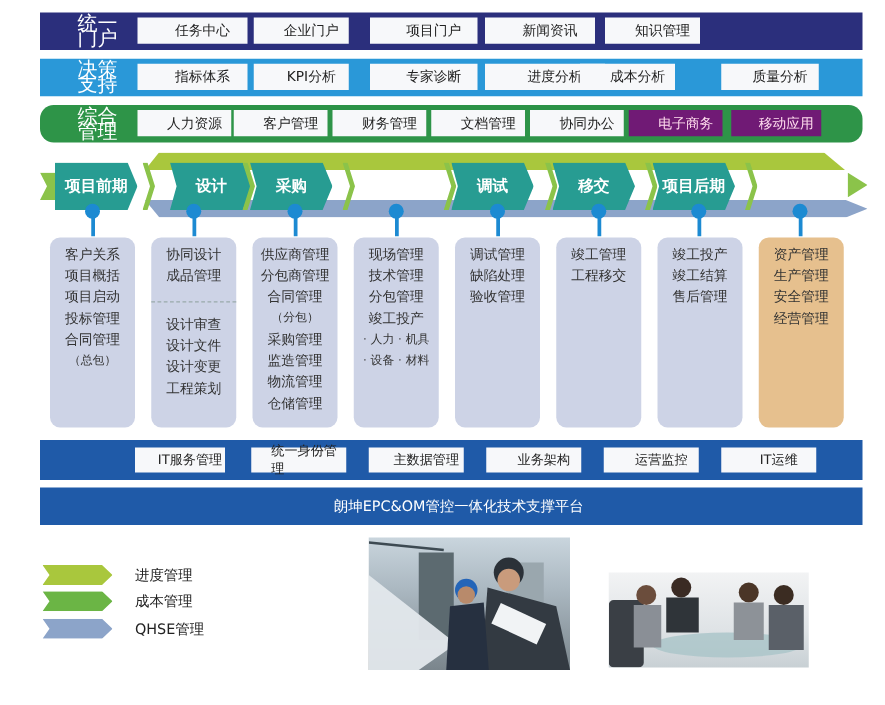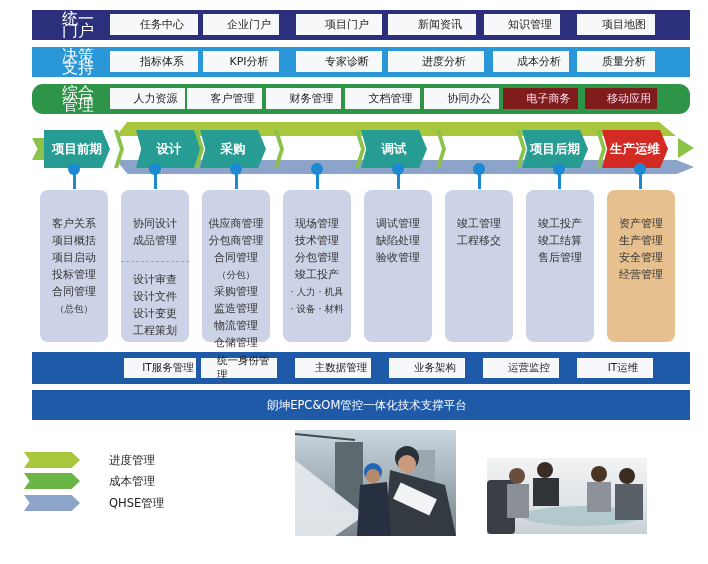--- a/index.html
+++ b/index.html
@@ -4,21 +4,21 @@
 <style>
   * { box-sizing: border-box; margin: 0; padding: 0; }
   html, body { width: 708px; height: 564px; background: #ffffff; overflow: hidden; }
   body { font-family: "DejaVu Sans", "Liberation Sans", sans-serif; position: relative; }
 
   .band { position: absolute; left: 32px; width: 658px; display: flex; align-items: center; }
   .band-label { width: 62px; color: #fff; font-size: 16px; line-height: 12px; padding-left: 30px; letter-spacing: 0px; }
   .band-label span { display: block; }
   .band-item { position: absolute; top: 4px; height: 21px; background: #f7f8fa; font-size: 11px; color: #222;
     display: flex; align-items: center; justify-content: center; padding-left: 16px; }
-  .band-item.red { background: #7f1d1d; color: #fde; }
+  .band-item.red { background: #701a75; color: #fde; }
 
   #row1 { top: 10px; height: 30px; background: #2b2f7c; }
   #row2 { top: 47px; height: 30px; background: #2a98d8; }
   #row3 { top: 84px; height: 30px; background: #2e9448; border-radius: 11px; }
 
   
   #stages { position: absolute; left: 0; top: 118px; width: 708px; height: 62px; }
   .green-top { position: absolute; left: 116px; top: 4px; width: 560px; height: 14px; background: #a9c73d;
     clip-path: polygon(0 100%, 2% 0, 97% 0, 100% 100%); }
   .blue-bot { position: absolute; left: 116px; top: 42px; width: 578px; height: 14px; background: #8ca4c9;
@@ -32,31 +32,31 @@
     clip-path: polygon(0 0, 88% 0, 100% 50%, 88% 100%, 0 100%, 8% 50%); }
   .stage.first { clip-path: polygon(0 0, 88% 0, 100% 50%, 88% 100%, 0 100%); }
   .stage.red { background: #d42a24; }
   .stage-sep { position: absolute; top: 12px; height: 38px; width: 10px; background: #8bc34a;
     clip-path: polygon(0 0, 40% 0, 100% 50%, 40% 100%, 0 100%, 60% 50%); }
 
   .pin { position: absolute; top: 163px; width: 12px; height: 12px; border-radius: 50%; background: #1c8ad2; }
   .stem { position: absolute; top: 172px; width: 3px; height: 17px; background: #1c8ad2; }
 
   .card { position: absolute; top: 190px; height: 152px; width: 68px; background: #cdd3e6; border-radius: 8px;
-    font-size: 11px; color: #333; text-align: center; padding-top: 25px; line-height: 17px; }
+    font-size: 11px; color: #333; text-align: center; padding-top: 5px; line-height: 17px; }
   .card.orange { background: #e6c08e; }
   .card .small { font-size: 9.5px; }
   .card .divider { border-top: 1px dashed #9aa; margin: 12px 0 9px 0; }
 
   #row-it { position: absolute; left: 32px; top: 352px; width: 658px; height: 32px; background: #1f5aa8; }
   #row-it .band-item { top: 6px; height: 20px; font-size: 10.5px; }
   #platform { position: absolute; left: 32px; top: 390px; width: 658px; height: 30px; background: #1f5aa8;
     color: #fff; font-size: 11.5px; display: flex; align-items: center; justify-content: center; padding-left: 12px; }
 
-  .legend-row { position: absolute; left: 24px; display: flex; align-items: center; gap: 11px; }
+  .legend-row { position: absolute; left: 34px; display: flex; align-items: center; }
   .legend-chevron { width: 56px; height: 16px; clip-path: polygon(0 0, 85% 0, 100% 50%, 85% 100%, 0 100%, 10% 50%); }
   .legend-text { margin-left: 18px; font-size: 11.5px; color: #222; }
 
   .photo { position: absolute; overflow: hidden; }
   #photo1 { left: 295px; top: 430px; width: 161px; height: 106px;
     background: linear-gradient(180deg, #c9d5dd 0%, #aab7c0 40%, #7a858c 100%); }
   #photo2 { left: 487px; top: 458px; width: 160px; height: 76px;
     background: linear-gradient(180deg, #f2f3f4 0%, #dfe3e6 60%, #c8d0d4 100%); }
 </style>
 </head>
@@ -65,33 +65,32 @@
 <div class="band" id="row1">
   <div class="band-label">
     <span>统一</span>
     <span>门户</span>
   </div>
   <div class="band-item" style="left:78px;width:88px">任务中心</div>
   <div class="band-item" style="left:171px;width:76px">企业门户</div>
   <div class="band-item" style="left:356px;width:88px">新闻资讯</div>
   <div class="band-item" style="left:264px;width:86px">项目门户</div>
   <div class="band-item" style="left:452px;width:76px">知识管理</div>
-  <div class="band-item" style="left:545px;width:78px">项目地图</div>
 </div>
 
 <div class="band" id="row2">
   <div class="band-label">
     <span>决策</span>
     <span>支持</span>
   </div>
   <div class="band-item" style="left:78px;width:88px">指标体系</div>
   <div class="band-item" style="left:171px;width:76px">KPI分析</div>
   <div class="band-item" style="left:264px;width:86px">专家诊断</div>
   <div class="band-item" style="left:356px;width:96px">进度分析</div>
-  <div class="band-item" style="left:461px;width:76px">成本分析</div>
+  <div class="band-item" style="left:432px;width:76px">成本分析</div>
   <div class="band-item" style="left:545px;width:78px">质量分析</div>
 </div>
 
 <div class="band" id="row3">
   <div class="band-label">
     <span>综合</span>
     <span>管理</span>
   </div>
   <div class="band-item" style="left:78px;width:75px">人力资源</div>
   <div class="band-item" style="left:155px;width:75px">客户管理</div>
@@ -109,24 +108,24 @@
 
   <div class="stage first" style="left:44px">项目前期</div>
   <div class="stage-sep" style="left:114px"></div>
   <div class="stage" style="left:136px">设计</div>
   <div class="stage-sep" style="left:194px"></div>
   <div class="stage" style="left:200px">采购</div>
   <div class="stage-sep" style="left:274px"></div>
   <div class="stage-sep" style="left:355px"></div>
   <div class="stage" style="left:361px">调试</div>
   <div class="stage-sep" style="left:436px"></div>
+  <div class="stage" style="left:442px">移交</div>
   <div class="stage-sep" style="left:516px"></div>
   <div class="stage" style="left:522px">项目后期</div>
   <div class="stage-sep" style="left:596px"></div>
-  <div class="stage red" style="left:602px">生产运维</div>
   <div class="end-tip"></div>
 </div>
 
 <div class="pin" style="left:68px"></div>
 <div class="stem" style="left:73px"></div>
 <div class="pin" style="left:149px"></div>
 <div class="stem" style="left:154px"></div>
 <div class="pin" style="left:230px"></div>
 <div class="stem" style="left:235px"></div>
 <div class="pin" style="left:311px"></div>
@@ -197,21 +196,21 @@
 </div>
 
 <div class="card orange" style="left:607px">
   <div>资产管理</div>
   <div>生产管理</div>
   <div>安全管理</div>
   <div>经营管理</div>
 </div>
 
 <div id="row-it">
-  <div class="band-item" style="left:92px;width:72px">IT服务管理</div>
+  <div class="band-item" style="left:76px;width:72px">IT服务管理</div>
   <div class="band-item" style="left:169px;width:76px">统一身份管理</div>
   <div class="band-item" style="left:263px;width:76px">主数据管理</div>
   <div class="band-item" style="left:357px;width:76px">业务架构</div>
   <div class="band-item" style="left:451px;width:76px">运营监控</div>
   <div class="band-item" style="left:545px;width:76px">IT运维</div>
 </div>
 
 <div id="platform">
   <span>朗坤EPC&amp;OM管控一体化技术支撑平台</span>
 </div>

